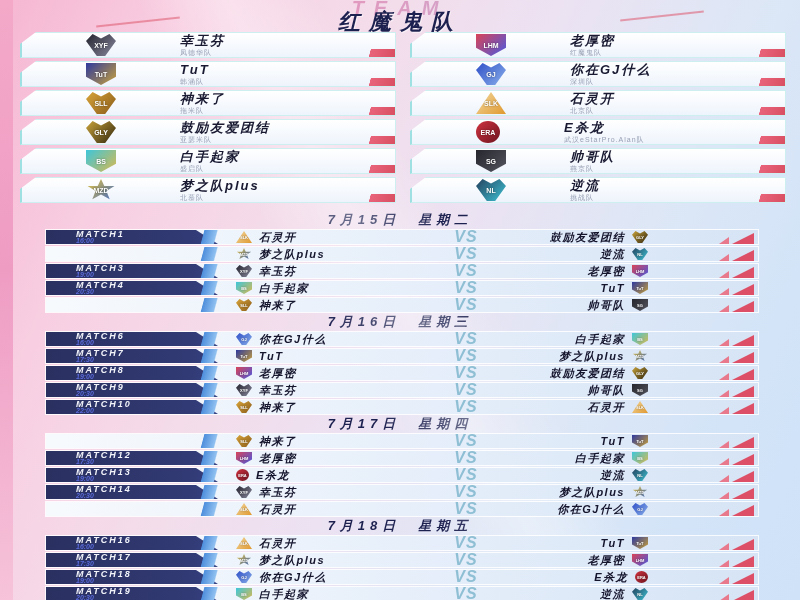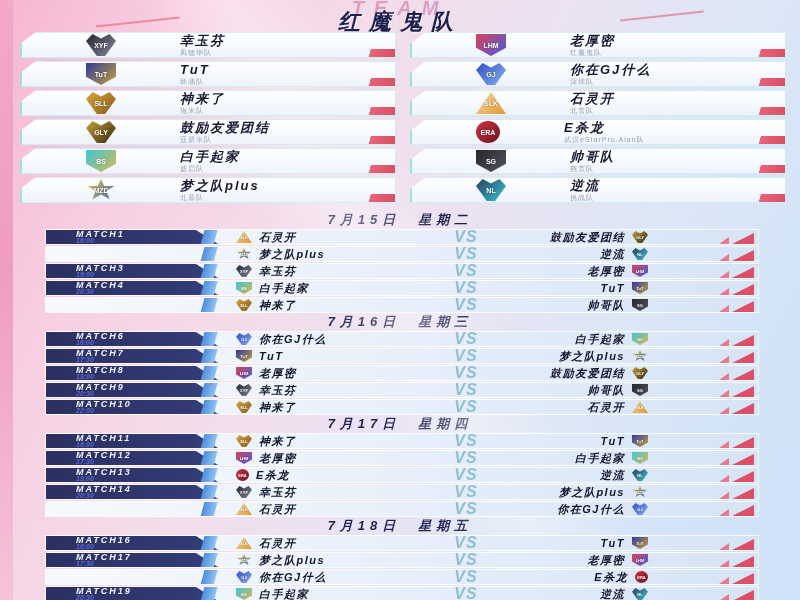--- a/index.html
+++ b/index.html
@@ -344,24 +344,20 @@
       <span class="logo m-logo away-logo triangle" style="background: linear-gradient(135deg, rgb(242, 217, 160), rgb(224, 152, 46));">SLK</span>
     </div>
     <div class="red-accent"></div>
   </div>
         </div>
   </div>
       <div class="day-group">
     <div class="day-header">7月17日　星期四</div>
     <div class="day-rows">
           <div class="match-row">
-    <div class="match-label">
-      <span class="match-no">MATCH11</span>
-      <span class="match-time">16:00</span>
-    </div>
     <div class="blue-stripe"></div>
     <div class="m-team m-home">
       <span class="logo m-logo home-logo wings" style="background: linear-gradient(135deg, rgb(216, 164, 58), rgb(138, 92, 26));">SLL</span>
       <span class="m-name home-name">神来了</span>
     </div>
     <div class="vs">VS</div>
     <div class="m-team m-away">
       <span class="m-name away-name">TuT</span>
       <span class="logo m-logo away-logo shield" style="background: linear-gradient(135deg, rgb(47, 58, 158), rgb(201, 162, 58));">TuT</span>
     </div>
@@ -464,20 +460,24 @@
       <span class="m-name home-name">梦之队plus</span>
     </div>
     <div class="vs">VS</div>
     <div class="m-team m-away">
       <span class="m-name away-name">老厚密</span>
       <span class="logo m-logo away-logo shield" style="background: linear-gradient(135deg, rgb(216, 68, 88), rgb(74, 90, 224));">LHM</span>
     </div>
     <div class="red-accent"></div>
   </div>
           <div class="match-row">
+    <div class="match-label">
+      <span class="match-no">MATCH18</span>
+      <span class="match-time">19:00</span>
+    </div>
     <div class="blue-stripe"></div>
     <div class="m-team m-home">
       <span class="logo m-logo home-logo wings" style="background: linear-gradient(135deg, rgb(48, 80, 200), rgb(138, 176, 234));">GJ</span>
       <span class="m-name home-name">你在GJ什么</span>
     </div>
     <div class="vs">VS</div>
     <div class="m-team m-away">
       <span class="m-name away-name">E杀龙</span>
       <span class="logo m-logo away-logo circle" style="background: linear-gradient(135deg, rgb(208, 50, 64), rgb(110, 21, 32));">ERA</span>
     </div>

